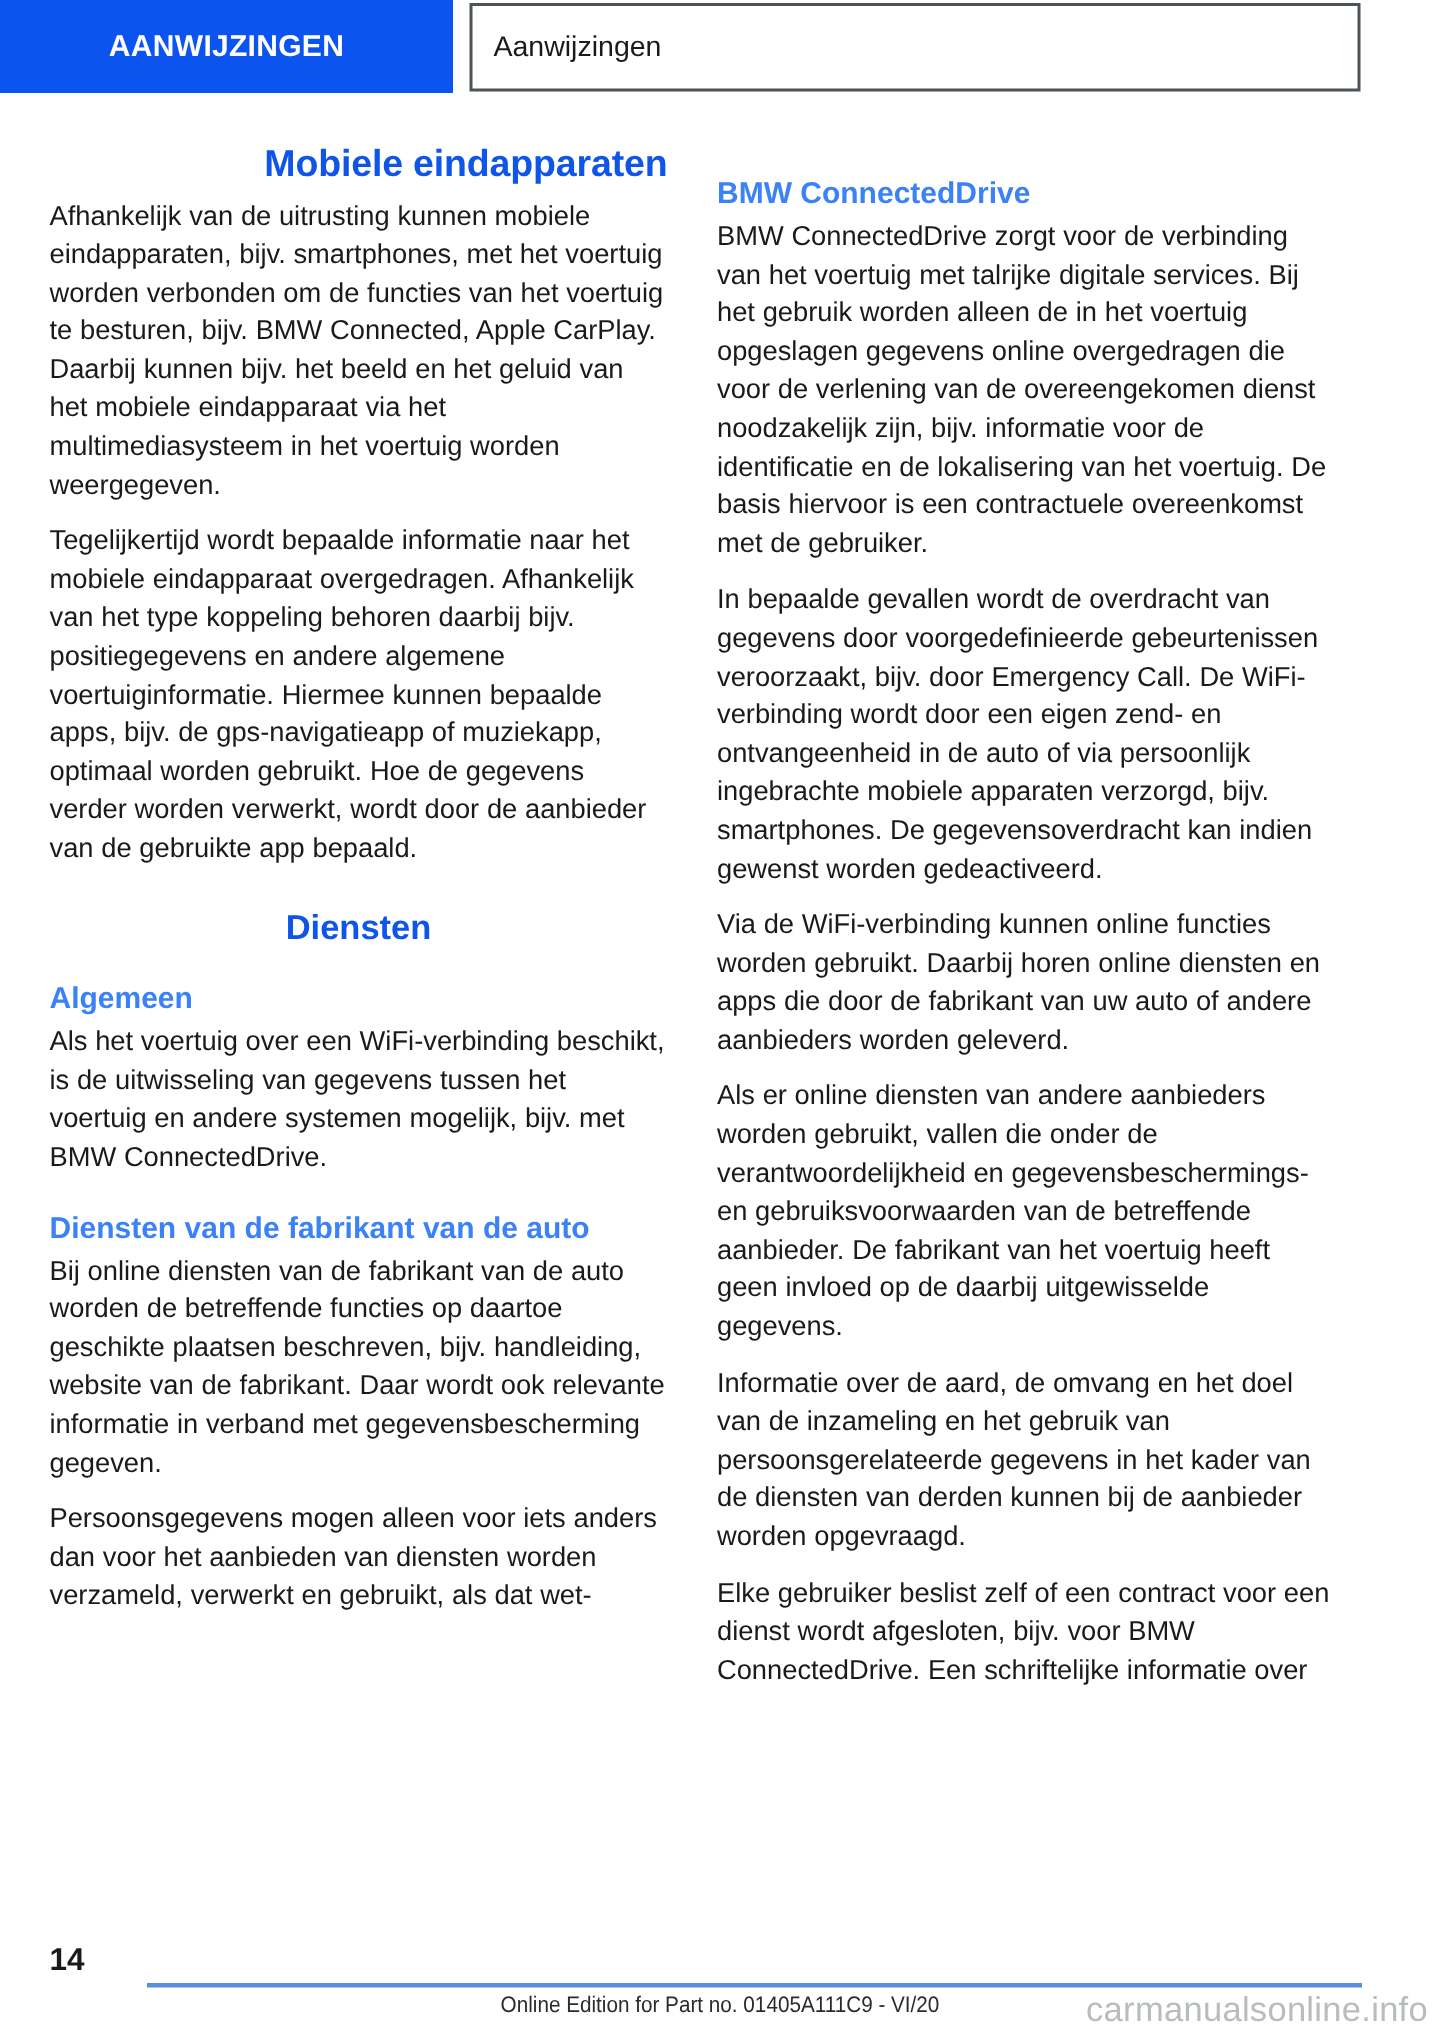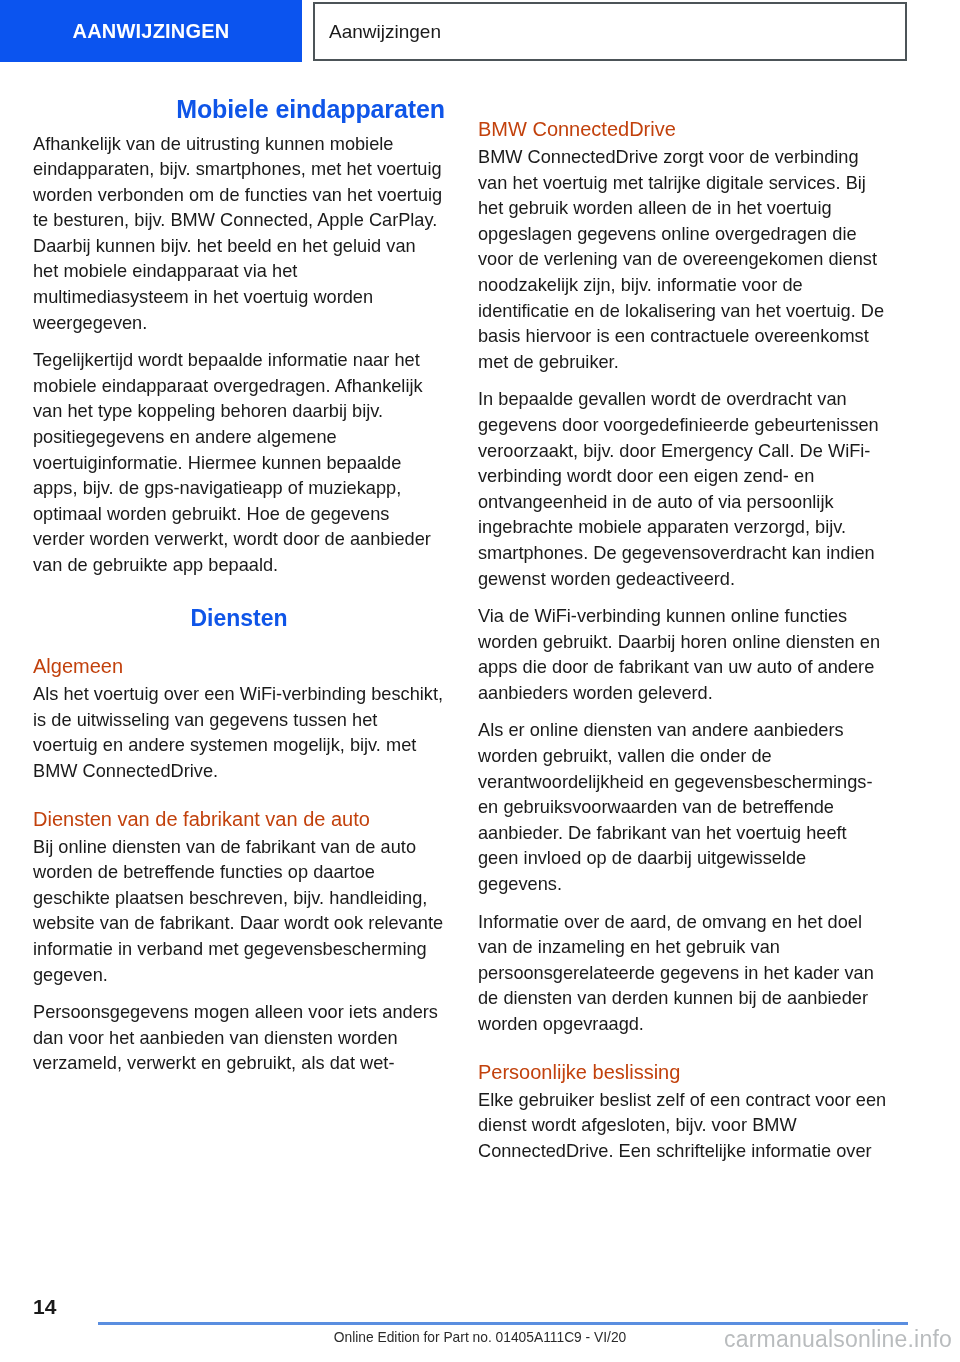--- a/index.html
+++ b/index.html
@@ -88,22 +88,22 @@
   h2.doc-h2 {
     font-size: 23px;
     font-weight: bold;
     color: #0f55e8;
     margin: 26px 0 22px 0;
     line-height: 1.2;
     text-align: center;
   }
   h3.doc-h3 {
     font-size: 20px;
-    font-weight: normal;
-    color: #c2410c;
+    font-weight: bold;
+    color: #3b82f6;
     margin: 22px 0 4px 0;
     line-height: 1.2;
   }
   h3.doc-h3.first-h3 {
     margin-top: 0;
   }
   p.doc-p {
     font-size: 18.2px;
     line-height: 25.6px;
     margin: 0 0 12px 0;
@@ -189,21 +189,20 @@
   <div class="col col-right">
 
     <h3 class="doc-h3">BMW ConnectedDrive</h3>
     <p class="doc-p">BMW ConnectedDrive zorgt voor de verbinding van het voertuig met talrijke digitale services. Bij het gebruik worden alleen de in het voertuig opgeslagen gegevens online overgedragen die voor de verlening van de overeengekomen dienst noodzakelijk zijn, bijv. informatie voor de identificatie en de lokalisering van het voertuig. De basis hiervoor is een contractuele overeenkomst met de gebruiker.</p>
     <p class="doc-p">In bepaalde gevallen wordt de overdracht van gegevens door voorgedefinieerde gebeurtenissen veroorzaakt, bijv. door Emergency Call. De WiFi-verbinding wordt door een eigen zend- en ontvangeenheid in de auto of via persoonlijk ingebrachte mobiele apparaten verzorgd, bijv. smartphones. De gegevensoverdracht kan indien gewenst worden gedeactiveerd.</p>
     <p class="doc-p">Via de WiFi-verbinding kunnen online functies worden gebruikt. Daarbij horen online diensten en apps die door de fabrikant van uw auto of andere aanbieders worden geleverd.</p>
 
     <p class="doc-p">Als er online diensten van andere aanbieders worden gebruikt, vallen die onder de verantwoordelijkheid en gegevensbeschermings- en gebruiksvoorwaarden van de betreffende aanbieder. De fabrikant van het voertuig heeft geen invloed op de daarbij uitgewisselde gegevens.</p>
     <p class="doc-p">Informatie over de aard, de omvang en het doel van de inzameling en het gebruik van persoonsgerelateerde gegevens in het kader van de diensten van derden kunnen bij de aanbieder worden opgevraagd.</p>
 
-    <h3 class="doc-h3">Persoonlijke beslissing</h3>
     <p class="doc-p">Elke gebruiker beslist zelf of een contract voor een dienst wordt afgesloten, bijv. voor BMW ConnectedDrive. Een schriftelijke informatie over</p>
   </div>
 
 </div>
 
 <div class="footer">
   <span class="page-number">14</span>
   <div class="footer-rule"></div>
   <div class="footer-edition">Online Edition for Part no. 01405A111C9 - VI/20</div>
   <div class="watermark">carmanualsonline.info</div>

